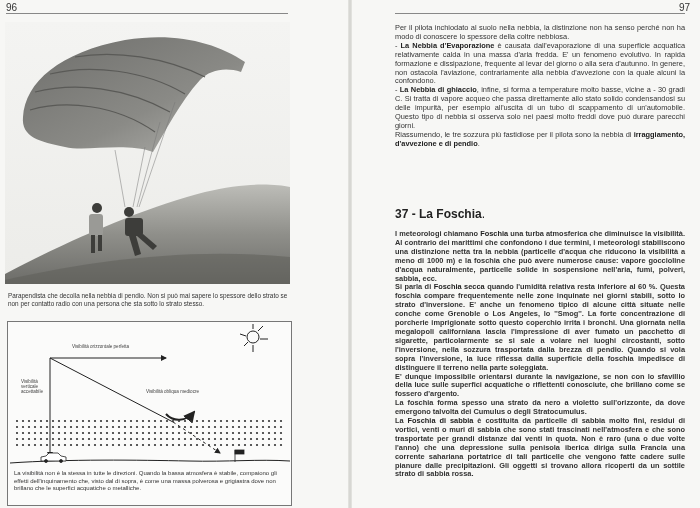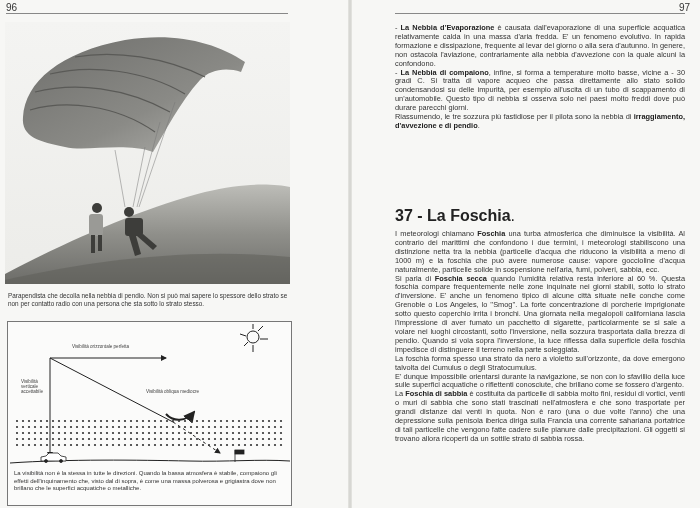--- a/index.html
+++ b/index.html
@@ -45,24 +45,24 @@
 
   
   .body {
     position: absolute; left: 47px; width: 290px; font-size: 7.4px; line-height: 8.9px;
     color: #333; text-align: justify;
   }
   .body p { margin: 0; }
   .body b { color: #222; }
   .block1 { top: 24px; }
   .section-title {
-    position: absolute; left: 47px; top: 207px; font-size: 16px; font-weight: bold; color: #222;
+    position: absolute; left: 47px; top: 207px; font-size: 12px; font-weight: bold; color: #222;
   }
   .section-title .dot { font-weight: normal; }
-  .block2 { top: 230px; }
+  .block2 { top: 230px; font-weight: bold; }
 </style>
 </head>
 <body>
 
 <div class="page page-left">
   <div class="pagenum left">96</div>
   <div class="header-rule left"></div>
 
   <div class="photo">
     <svg viewBox="0 0 285 262" preserveAspectRatio="none">
@@ -173,27 +173,28 @@
   </div>
 </div>
 
 <div class="spine"></div>
 
 <div class="page page-right">
   <div class="pagenum right">97</div>
   <div class="header-rule right"></div>
 
   <div class="body block1">
+    <p><span></span><b></b><span>Per il pilota inchiodato al suolo nella nebbia, la distinzione non ha senso perché non ha modo di conoscere lo spessore della coltre nebbiosa.</span></p>
     <p><span>- </span><b>La Nebbia d'Evaporazione</b><span> è causata dall'evaporazione di una superficie acquatica relativamente calda in una massa d'aria fredda. E' un fenomeno evolutivo. In rapida formazione e dissipazione, frequente al levar del giorno o alla sera d'autunno. In genere, non ostacola l'aviazione, contrariamente alla nebbia d'avvezione con la quale alcuni la confondono.</span></p>
-    <p><span>- </span><b>La Nebbia di compaiono</b><span>, infine, si forma a temperature molto basse, vicine a - 30 gradi C. Si tratta di vapore acqueo che passa direttamente allo stato solido condensandosi su delle impurità, per esempio all'uscita di un tubo di scappamento di un'automobile. Questo tipo di nebbia si osserva solo nei paesi molto freddi dove può durare parecchi giorni.</span></p>
+    <p><span>- </span><b>La Nebbia di ghiaccio</b><span>, infine, si forma a temperature molto basse, vicine a - 30 gradi C. Si tratta di vapore acqueo che passa direttamente allo stato solido condensandosi su delle impurità, per esempio all'uscita di un tubo di scappamento di un'automobile. Questo tipo di nebbia si osserva solo nei paesi molto freddi dove può durare parecchi giorni.</span></p>
     <p><span>Riassumendo, le tre sozzura più fastidiose per il pilota sono la nebbia di </span><b>irraggiamento, d'avvezione e di pendio</b><span>.</span></p>
   </div>
 
   <div class="section-title"><span>37 - La Foschia</span><span class="dot">.</span></div>
 
   <div class="body block2">
     <p><span>I meteorologi chiamano </span><b>Foschia</b><span> una turba atmosferica che diminuisce la visibilità. Al contrario dei marittimi che confondono i due termini, i meteorologi stabiliscono una distinzione netta tra la nebbia (particelle d'acqua che riducono la visibilità a meno di 1000 m) e la foschia che può avere numerose cause: vapore goccioline d'acqua naturalmente, particelle solide in sospensione nell'aria, fumi, polveri, sabbia, ecc.</span></p>
     <p><span>Si parla di </span><b>Foschia secca</b><span> quando l'umidità relativa resta inferiore al 60 %. Questa foschia compare frequentemente nelle zone inquinate nei giorni stabili, sotto lo strato d'inversione. E' anche un fenomeno tipico di alcune città situate nelle conche come Grenoble o Los Angeles, lo ''Smog''. La forte concentrazione di porcherie imprigionate sotto questo coperchio irrita i bronchi. Una giornata nella megalopoli californiana lascia l'impressione di aver fumato un pacchetto di sigarette, particolarmente se si sale a volare nei luoghi circostanti, sotto l'inversione, nella sozzura trasportata dalla brezza di pendio. Quando si vola sopra l'inversione, la luce riflessa dalla superficie della foschia impedisce di distinguere il terreno nella parte soleggiata.</span></p>
+    <p><span></span><b></b><span>E' dunque impossibile orientarsi durante la navigazione, se non con lo sfavillio della luce sulle superfici acquatiche o riflettenti conosciute, che brillano come se fossero d'argento.</span></p>
     <p><span></span><b></b><span>La foschia forma spesso una strato da nero a violetto sull'orizzonte, da dove emergono talvolta dei Cumulus o degli Stratocumulus.</span></p>
-    <p><span></span><b></b><span>E' dunque impossibile orientarsi durante la navigazione, se non con lo sfavillio della luce sulle superfici acquatiche o riflettenti conosciute, che brillano come se fossero d'argento.</span></p>
     <p><span>La </span><b>Foschia di sabbia</b><span> è costituita da particelle di sabbia molto fini, residui di vortici, venti o muri di sabbia che sono stati trascinati nell'atmosfera e che sono trasportate per grandi distanze dai venti in quota. Non è raro (una o due volte l'anno) che una depressione sulla penisola iberica diriga sulla Francia una corrente sahariana portatrice di tali particelle che vengono fatte cadere sulle pianure dalle precipitazioni. Gli oggetti si trovano allora ricoperti da un sottile strato di sabbia rossa.</span></p>
   </div>
 </div>
 
 </body></html>

